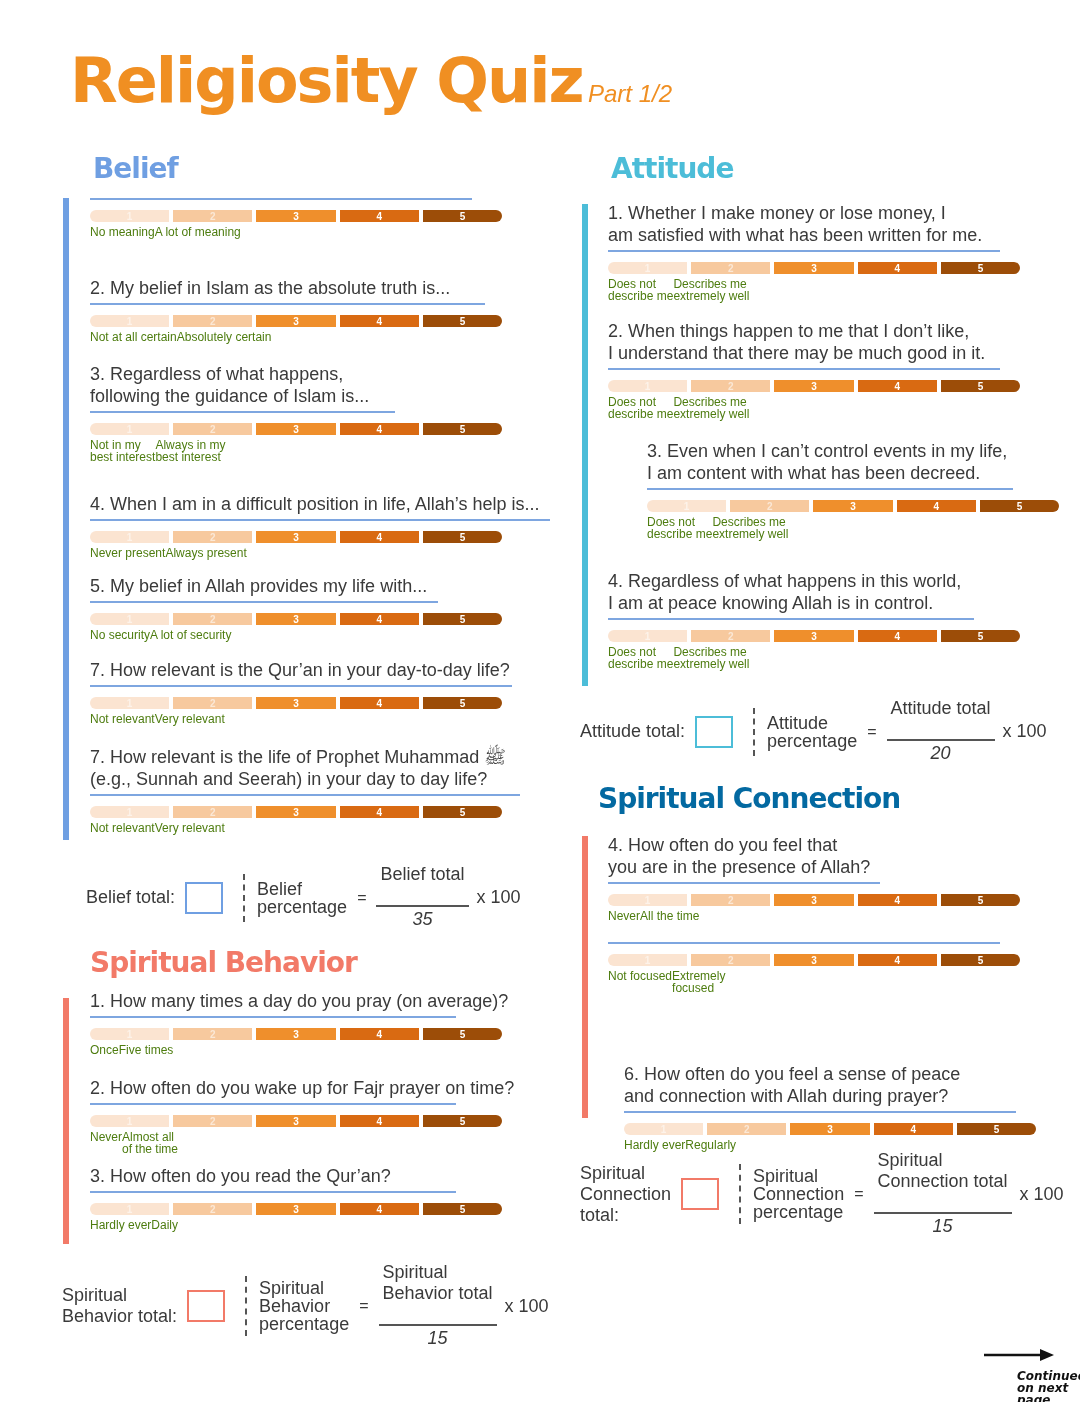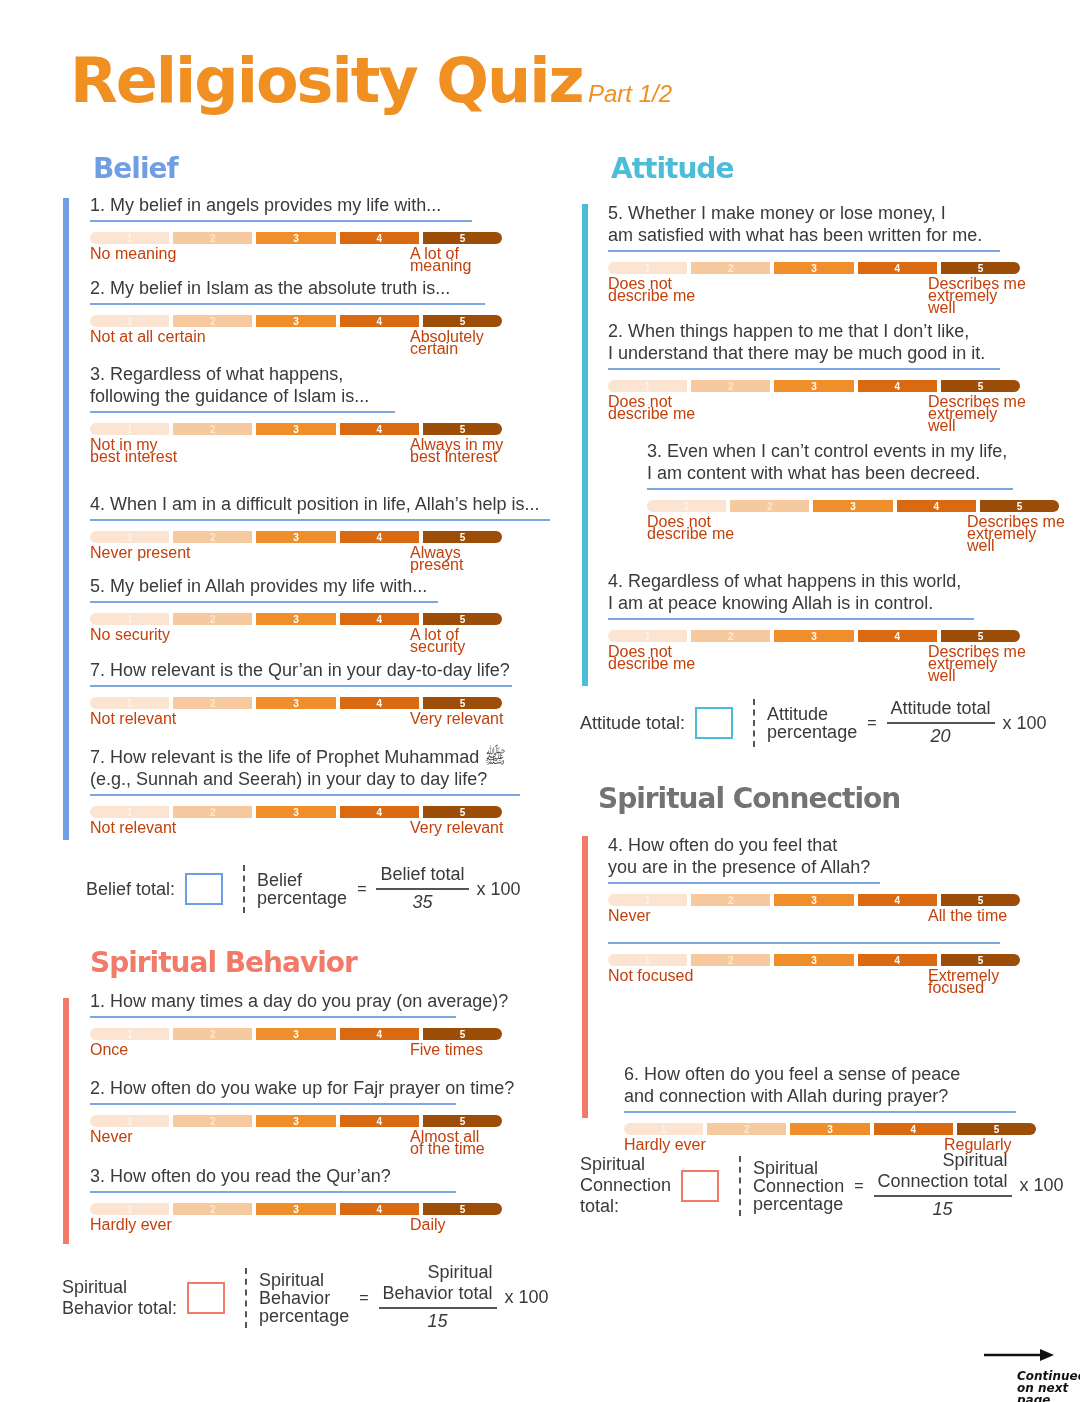--- a/index.html
+++ b/index.html
@@ -11,48 +11,47 @@
   .q { position: absolute; }
   .q-text { font-size: 18px; line-height: 22px; color: #3a3a3a; white-space: pre-line; }
   .q-line { height: 2px; background: #7ea6e0; margin-top: 4px; }
   .scale { display: flex; gap: 4px; margin-top: 10px; width: 412px; height: 12px; }
   .seg { flex: 1; height: 12px; display: flex; align-items: center; justify-content: center; font-size: 10px; font-weight: bold; color: #fff; }
   .seg.s1 { background: #fbe4d1; border-radius: 6px 0 0 6px; color: #fdf3ea; }
   .seg.s2 { background: #f7c99e; color: #fbe8d6; }
   .seg.s3 { background: #ef8f2c; }
   .seg.s4 { background: #d96a12; }
   .seg.s5 { background: #9c4d08; border-radius: 0 6px 6px 0; }
-  .anchors { display: flex; justify-content: space-between; width: 420px; margin-top: 4px; font-size: 16px; line-height: 12px; color: #c2410c; }
+  .anchors { display: flex; width: 420px; margin-top: 4px; font-size: 12px; line-height: 12px; color: #4d7c0f; }
   .anchors span { white-space: pre-line; }
   .anchors .right { width: 100px; text-align: left; }
   .total-row { position: absolute; display: flex; align-items: center; font-size: 18px; color: #3a3a3a; }
   .total-label { white-space: pre-line; line-height: 21px; }
   .total-box { width: 38px; height: 32px; border: 2px solid; margin: 0 20px 0 10px; background: #fff; }
   .dashed { border-left: 2px dashed #555; height: 48px; margin-right: 12px; }
   .pct-label { white-space: pre-line; line-height: 18px; }
   .eq { margin: 0 10px; font-size: 16px; }
   .frac { display: flex; flex-direction: column; align-items: center; }
-  .frac .num { white-space: pre-line; text-align: right; line-height: 21px; padding: 0 4px 3px 4px; border-bottom: 2px solid #555; }
+  .frac .num { white-space: pre-line; text-align: left; line-height: 21px; padding: 0 4px 20px 4px; border-bottom: 2px solid #555; }
   .frac .den { line-height: 24px; font-style: italic; }
   .x100 { margin-left: 8px; }
   .continued { position: absolute; left: 984px; top: 1348px; font-family: "DejaVu Sans", sans-serif; font-style: italic; font-weight: bold; font-size: 12px; line-height: 12px; color: #111; }
   .arrow { position: absolute; left: 984px; top: 1349px; width: 70px; height: 12px; }
 </style>
 </head>
 <body>
 
 <div class="title">Religiosity Quiz</div>
 <div class="subtitle">Part 1/2</div>
 
 <div class="sec-head" style="left:93px;top:152px;color:#6f9fe2;">Belief</div>
 <div class="vbar" style="left:63px;top:198px;height:642px;background:#6f9fe2;"></div>
 
 <div id="belief-qs">
     <div class="q" style="left: 90px; top: 194px;">
-    <div class="q-text">1. My belief in angels provides my life with...</div>
     <div class="q-line" style="width: 382px;"></div>
     <div class="scale">
         <div class="seg s1">1</div>
         <div class="seg s2">2</div>
         <div class="seg s3">3</div>
         <div class="seg s4">4</div>
         <div class="seg s5">5</div>
       </div>
     <div class="anchors">
       <span class="left">No meaning</span>
@@ -236,21 +235,21 @@
     <span class="den">15</span>
   </div>
   <span class="x100">x 100</span>
 </div>
 
 <div class="sec-head" style="left:611px;top:152px;color:#4cbdd8;">Attitude</div>
 <div class="vbar" style="left:582px;top:204px;height:482px;background:#4cbdd8;"></div>
 
 <div id="att-qs">
     <div class="q" style="left: 608px; top: 202px;">
-    <div class="q-text">5. Whether I make money or lose money, I
+    <div class="q-text">1. Whether I make money or lose money, I
 am satisfied with what has been written for me.</div>
     <div class="q-line" style="width: 392px;"></div>
     <div class="scale">
         <div class="seg s1">1</div>
         <div class="seg s2">2</div>
         <div class="seg s3">3</div>
         <div class="seg s4">4</div>
         <div class="seg s5">5</div>
       </div>
     <div class="anchors">
@@ -323,21 +322,21 @@
   <span class="pct-label">Attitude
 percentage</span>
   <span class="eq">=</span>
   <div class="frac">
     <span class="num">Attitude total</span>
     <span class="den">20</span>
   </div>
   <span class="x100">x 100</span>
 </div>
 
-<div class="sec-head" style="left:598px;top:782px;color:#737373;">Spiritual Connection</div>
+<div class="sec-head" style="left:598px;top:782px;color:#0369a1;">Spiritual Connection</div>
 <div class="vbar" style="left:582px;top:836px;height:282px;background:#f27a68;"></div>
 
 <div id="sc-qs">
     <div class="q" style="left: 608px; top: 834px;">
     <div class="q-text">4. How often do you feel that
 you are in the presence of Allah?</div>
     <div class="q-line" style="width: 272px;"></div>
     <div class="scale">
         <div class="seg s1">1</div>
         <div class="seg s2">2</div>

